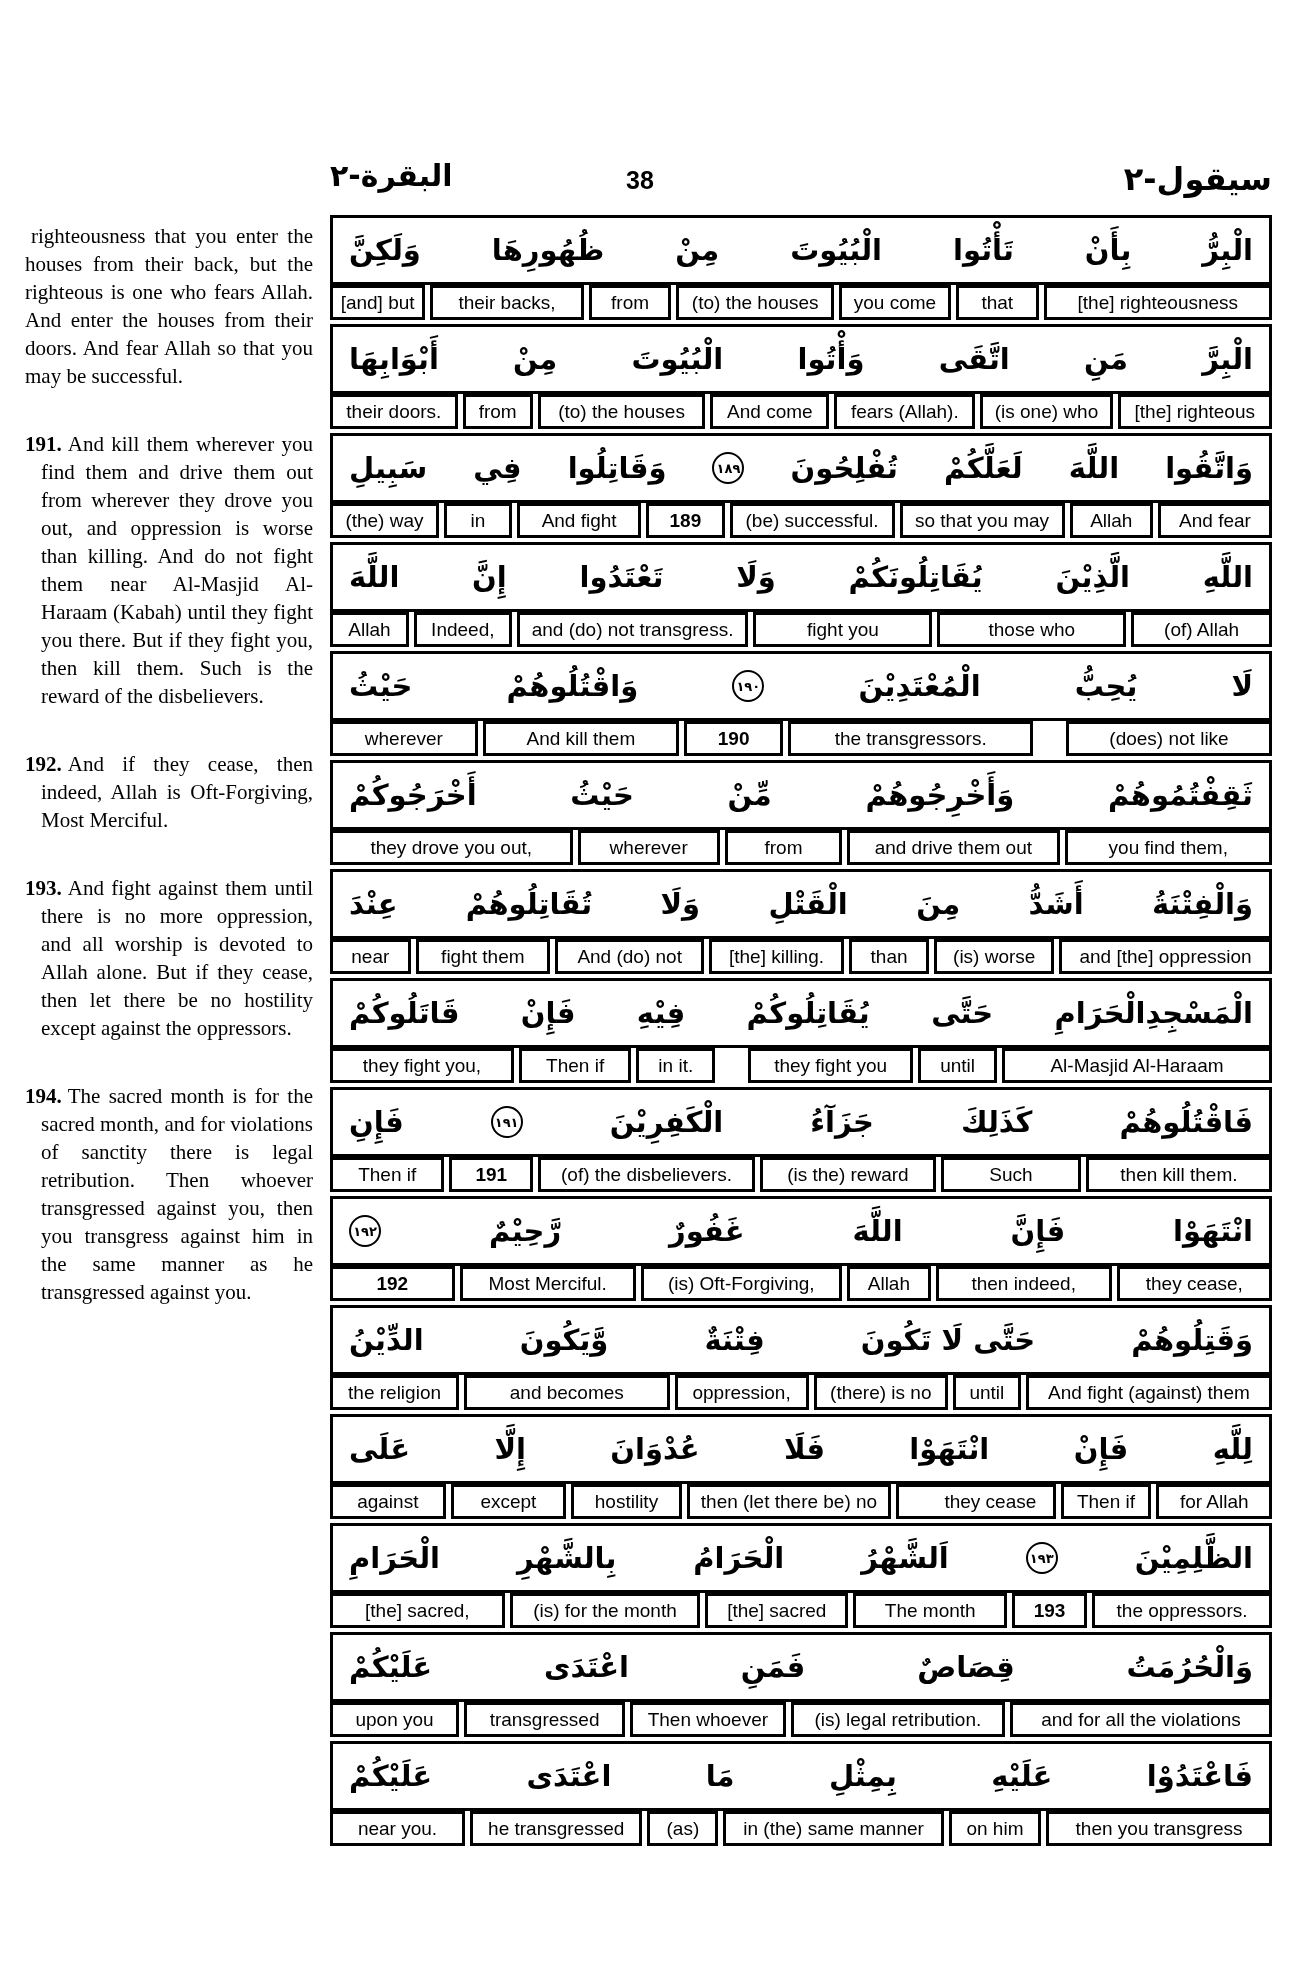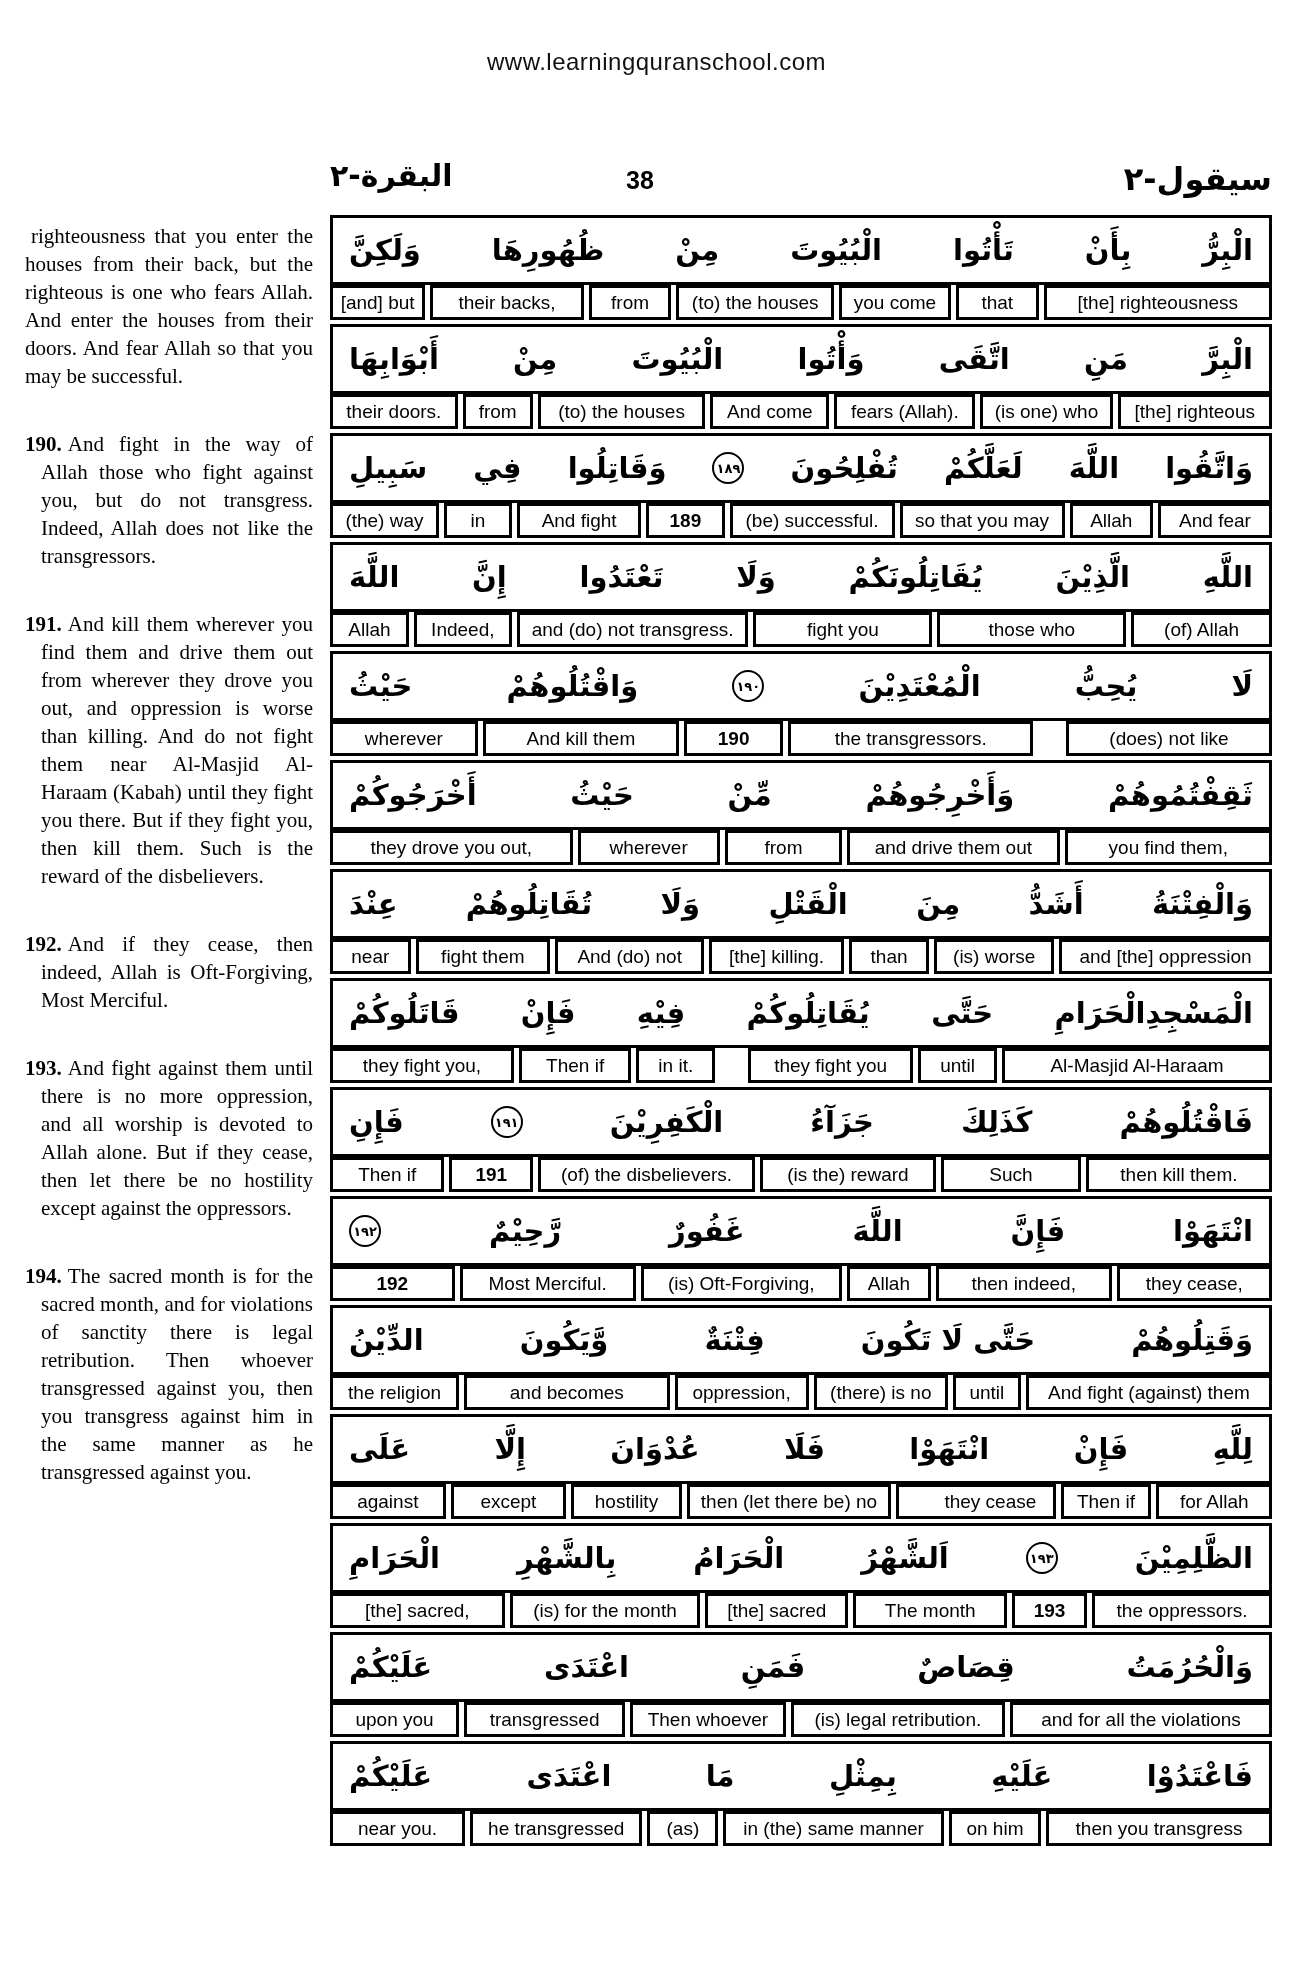--- a/index.html
+++ b/index.html
@@ -36,31 +36,29 @@
   .footer{position:absolute;left:330px;top:1893px;width:942px;
           font-size:25px;font-weight:bold;}
   .footer .fl{float:left;}
   .footer .fr{float:right;}
 </style>
 </head>
 <body>
 
 <div class="page">
 
-  <div class="site-url">www.learningquranschool.com</div>
 
   <div class="pagehead">
     <span class="ah-left">البقرة-٢</span>
     <span class="pageno">38</span>
     <span class="ah-right">سيقول-٢</span>
   </div>
 
   <div class="sidebar" id="sidebar">
       <p class="nonum">righteousness that you enter the houses from their back, but the righteous is one who fears Allah. And enter the houses from their doors. And fear Allah so that you may be successful.</p>
-      <p><span class="vnum">190.</span>And fight in the way of Allah those who fight against you, but do not transgress. Indeed, Allah does not like the transgressors.</p>
       <p><span class="vnum">191.</span>And kill them wherever you find them and drive them out from wherever they drove you out, and oppression is worse than killing. And do not fight them near Al-Masjid Al-Haraam (Kabah) until they fight you there. But if they fight you, then kill them. Such is the reward of the disbelievers.</p>
       <p><span class="vnum">192.</span>And if they cease, then indeed, Allah is Oft-Forgiving, Most Merciful.</p>
       <p><span class="vnum">193.</span>And fight against them until there is no more oppression, and all worship is devoted to Allah alone. But if they cease, then let there be no hostility except against the oppressors.</p>
       <p><span class="vnum">194.</span>The sacred month is for the sacred month, and for violations of sanctity there is legal retribution. Then whoever transgressed against you, then you transgress against him in the same manner as he transgressed against you.</p>
     </div>
 
   <div class="grid" id="grid">
       <div class="arow">
         <span class="aw">الْبِرُّ</span>
         <span class="aw">بِأَنْ</span>

